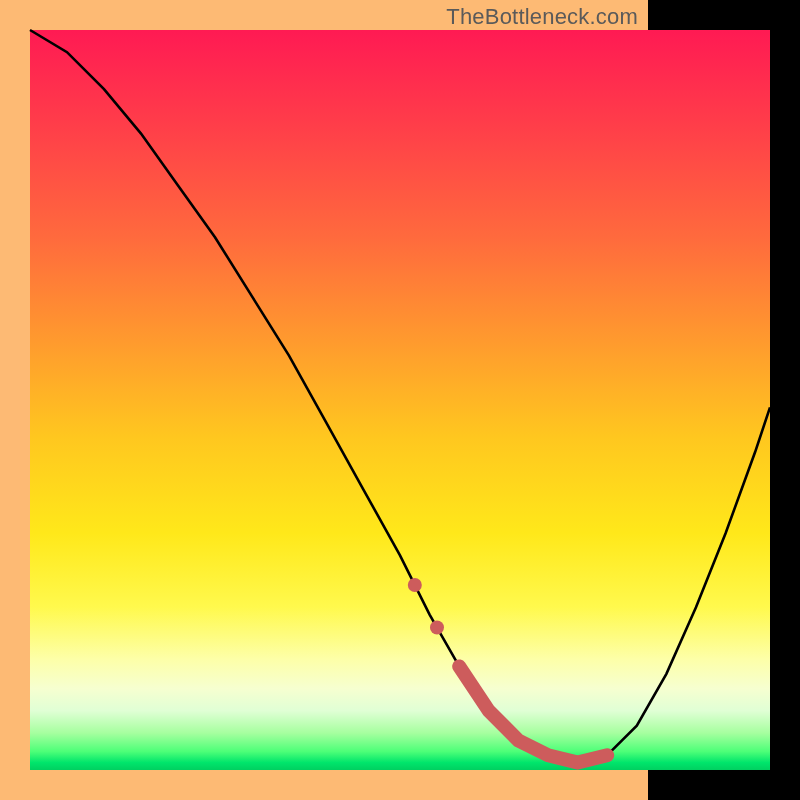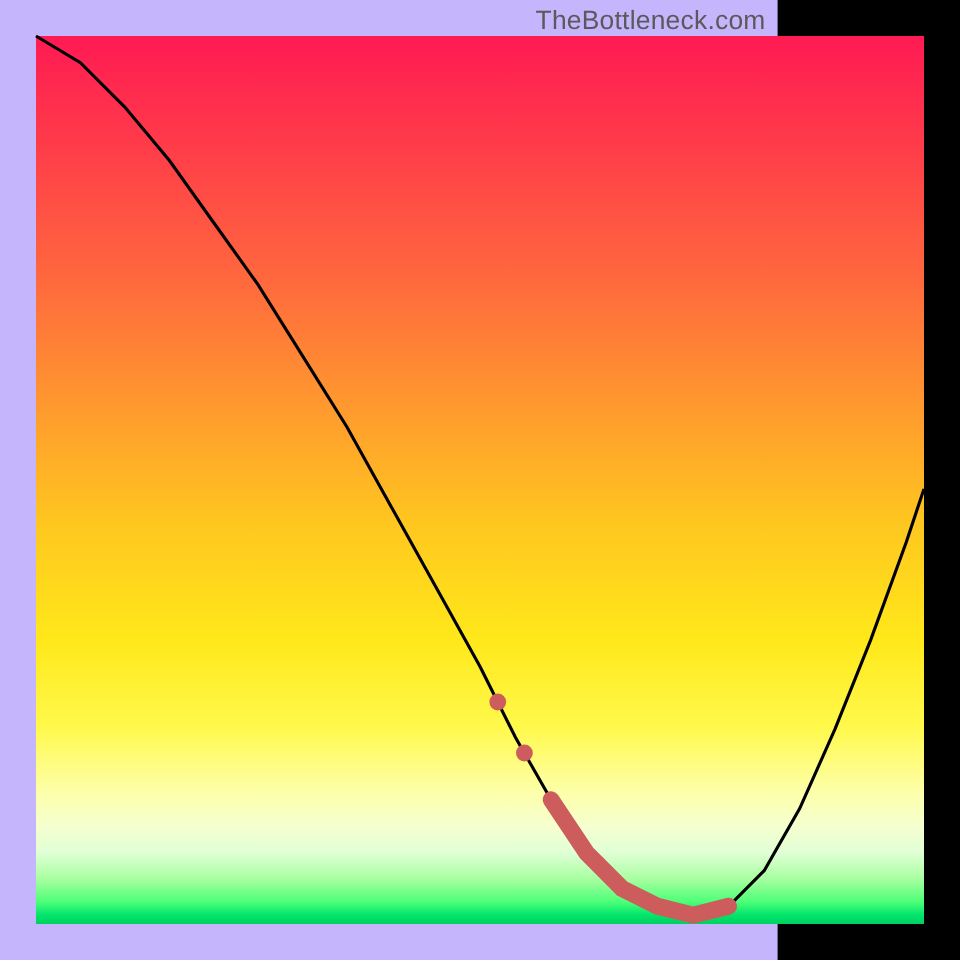--- a/index.html
+++ b/index.html
@@ -10,21 +10,21 @@
     background: #000;
     overflow: hidden;
     font-family: Arial, Helvetica, sans-serif;
   }
   .frame {
     position: absolute;
     left: 0;
     top: 0;
     width: 648px;
     height: 800px;
-    background: #c4b5fd;
+    background: #fdba74;
   }
   .plot-area {
     position: absolute;
     left: 30px;
     top: 30px;
     width: 740px;
     height: 740px;
     
     background: linear-gradient(
       to bottom,

